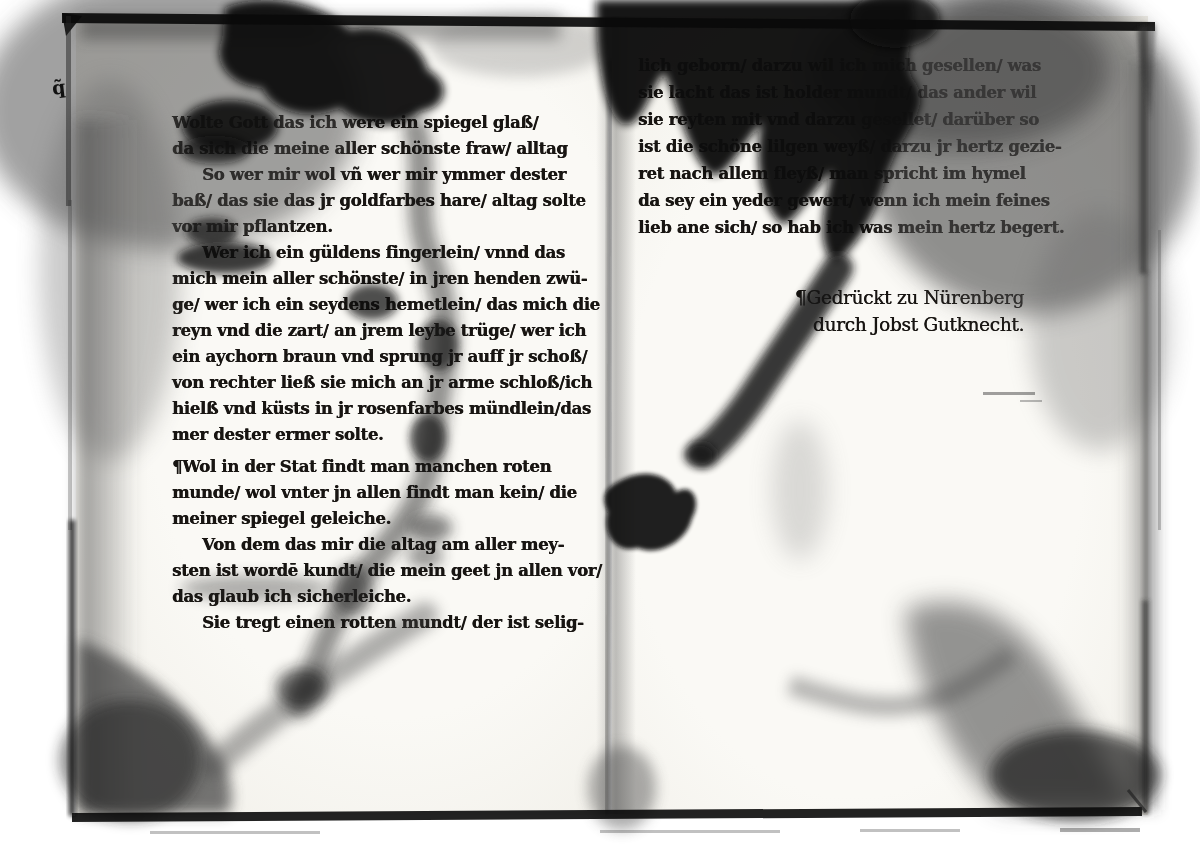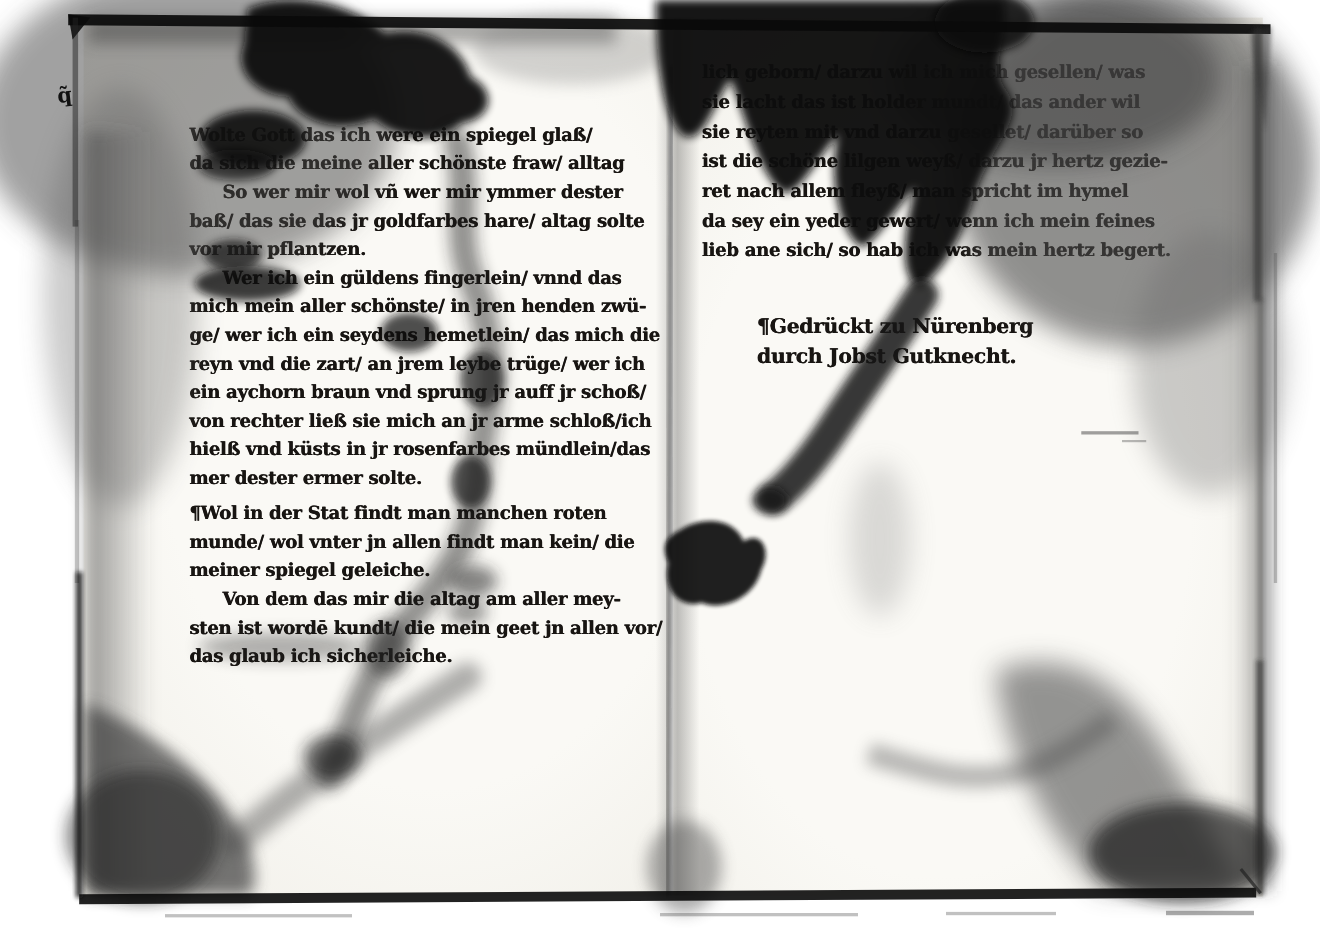--- a/index.html
+++ b/index.html
@@ -13,21 +13,21 @@
   .textcol{position:absolute;z-index:2;color:#181512;font-weight:bold;
            font-size:16.5px;letter-spacing:-0.3px;
            text-shadow:0.4px 0 0 #181512;}
   .col-left{left:172px;top:110px;width:402px;}
   .col-right{left:638px;top:52px;width:432px;}
   .ln{height:26px;line-height:26px;white-space:nowrap;}
   .col-right .ln{height:27px;line-height:27px;}
   .ind{padding-left:30px;}
   .sect{margin-top:6px;}
   .colophon{position:absolute;left:688px;top:284px;width:336px;z-index:2;
-            text-align:left;color:#181512;font-weight:bold;font-size:18.5px;
+            text-align:right;color:#181512;font-weight:normal;font-size:18.5px;
             letter-spacing:-0.3px;text-shadow:0.4px 0 0 #181512;}
   .colophon .ln{height:27px;line-height:27px;}
   .margin-mark{position:absolute;left:52px;top:76px;z-index:4;color:#111;
                font-weight:bold;font-size:19px;transform:rotate(-6deg);}
   .stains{position:absolute;left:0;top:0;width:1200px;height:849px;z-index:3;
           pointer-events:none;}
 </style>
 </head>
 <body>
 
@@ -49,20 +49,21 @@
     <div class="ln">ein aychorn braun vnd sprung jr auff jr schoß/</div>
     <div class="ln">von rechter ließ sie mich an jr arme schloß/ich</div>
     <div class="ln">hielß vnd küsts in jr rosenfarbes mündlein/das</div>
     <div class="ln">mer dester ermer solte.</div>
     <div class="ln sect">¶Wol in der Stat findt man manchen roten</div>
     <div class="ln">munde/ wol vnter jn allen findt man kein/ die</div>
     <div class="ln">meiner spiegel geleiche.</div>
     <div class="ln ind">Von dem das mir die altag am aller mey-</div>
     <div class="ln">sten ist wordē kundt/ die mein geet jn allen vor/</div>
     <div class="ln">das glaub ich sicherleiche.</div>
+    <div class="ln ind">Sie tregt einen rotten mundt/ der ist selig-</div>
   </div>
 
   <div class="textcol col-right">
     <div class="ln">lich geborn/ darzu wil ich mich gesellen/ was</div>
     <div class="ln">sie lacht das ist holder mundt/ das ander wil</div>
     <div class="ln">sie reyten mit vnd darzu gesellet/ darüber so</div>
     <div class="ln">ist die schöne lilgen weyß/ darzu jr hertz gezie-</div>
     <div class="ln">ret nach allem fleyß/ man spricht im hymel</div>
     <div class="ln">da sey ein yeder gewert/ wenn ich mein feines</div>
     <div class="ln">lieb ane sich/ so hab ich was mein hertz begert.</div>

